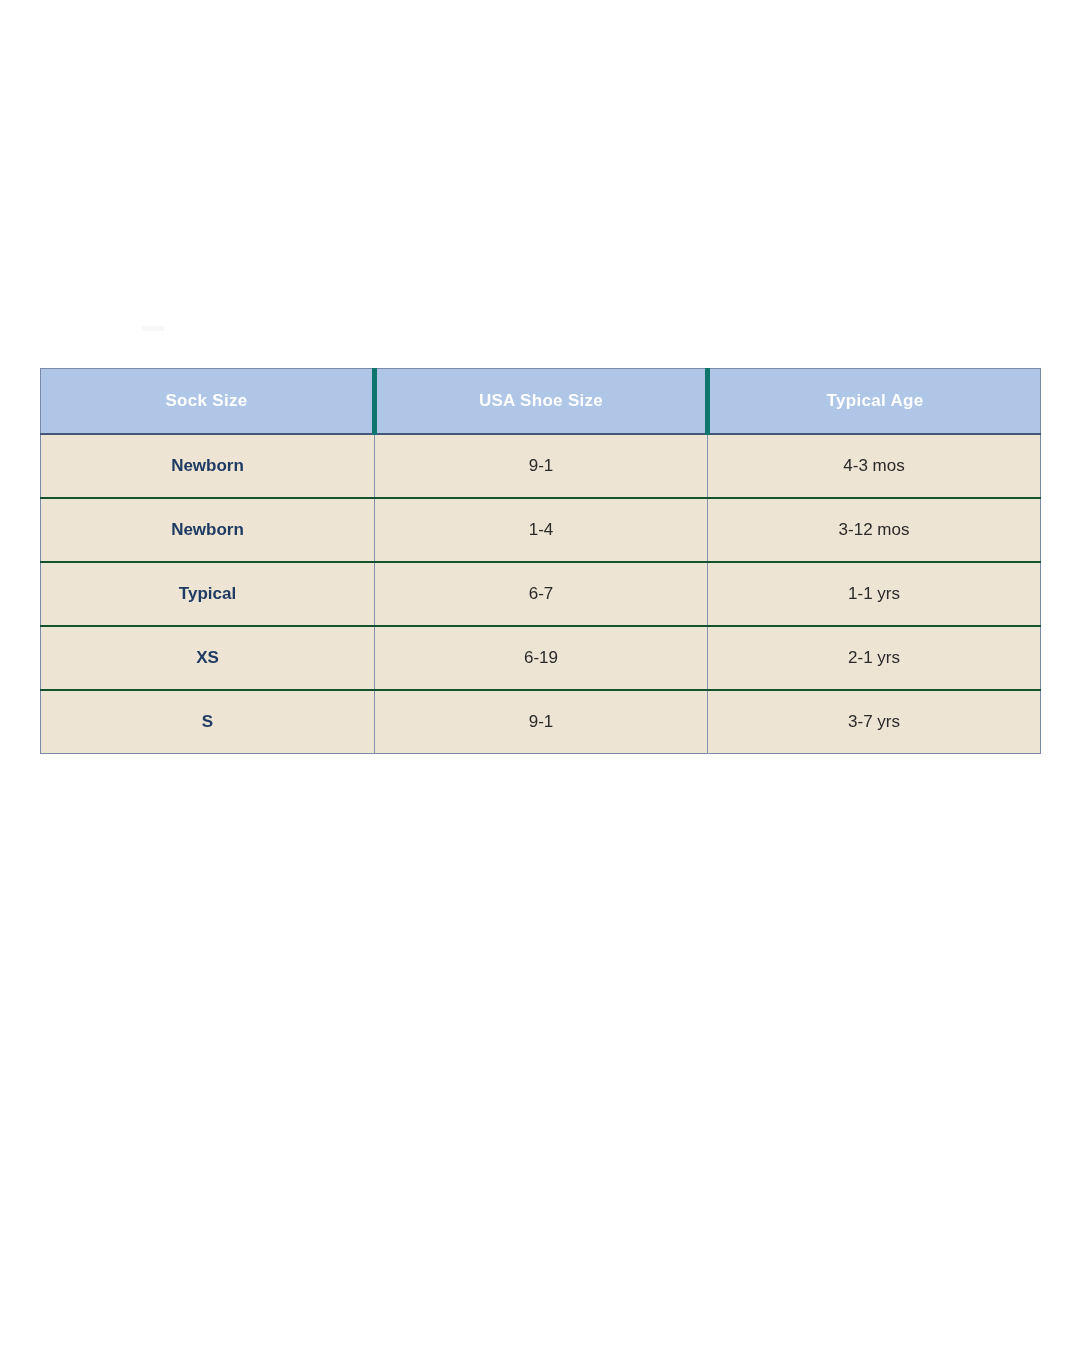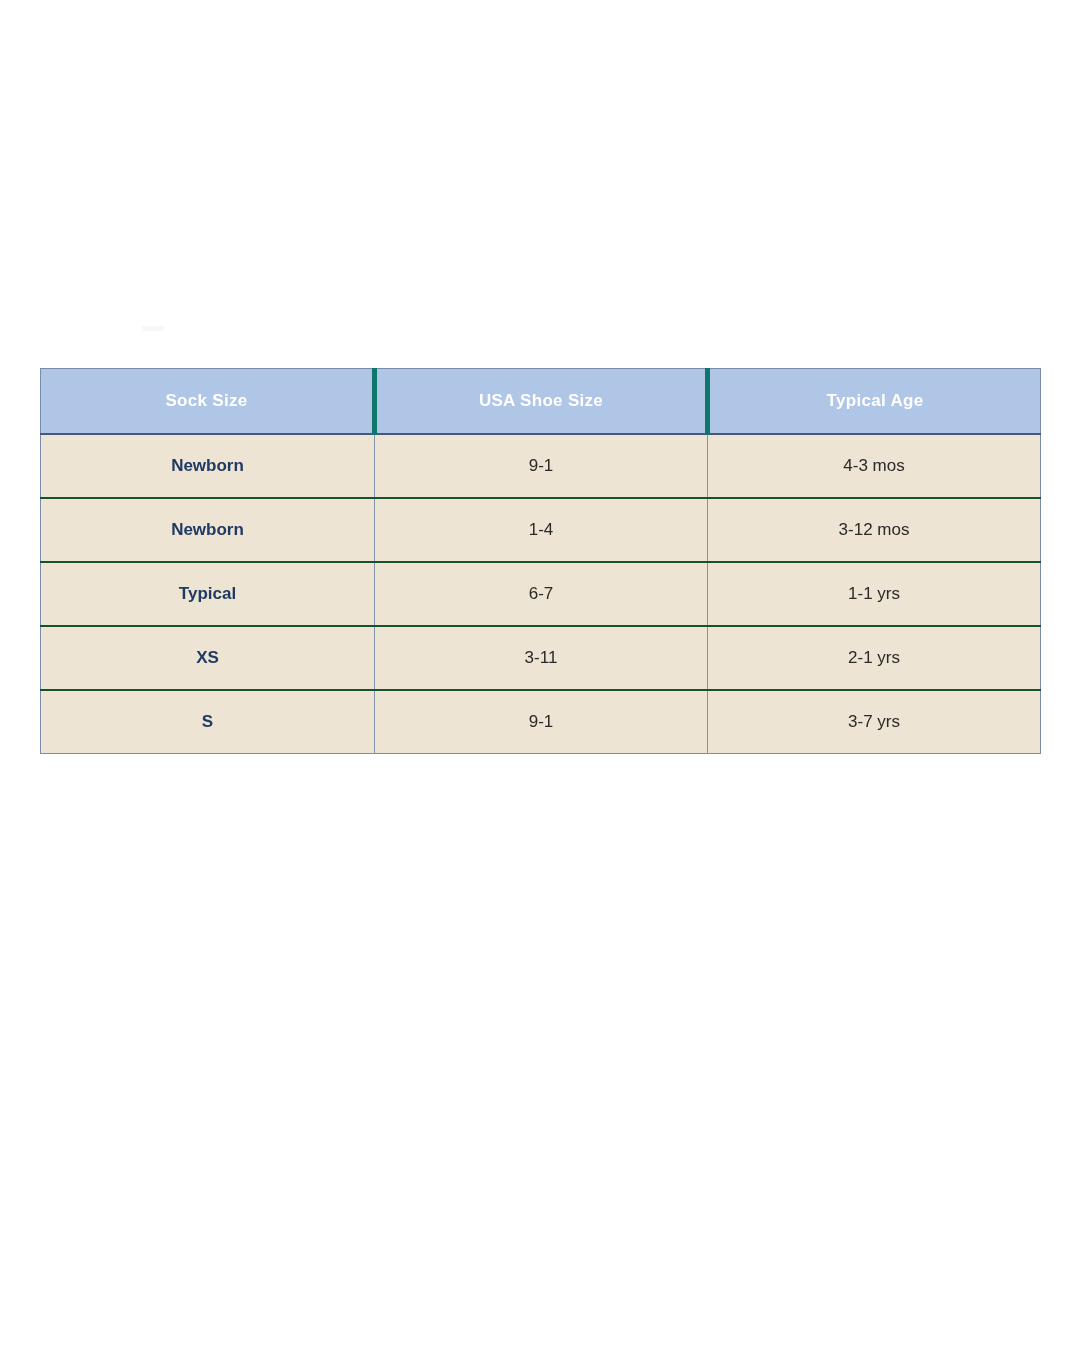--- a/index.html
+++ b/index.html
@@ -110,21 +110,21 @@
         <td>1-4</td>
         <td>3-12 mos</td>
       </tr>
       <tr>
         <td class="cell-label">Typical</td>
         <td>6-7</td>
         <td>1-1 yrs</td>
       </tr>
       <tr>
         <td class="cell-label">XS</td>
-        <td>3-11</td>
+        <td>6-19</td>
         <td>2-1 yrs</td>
       </tr>
       <tr>
         <td class="cell-label">S</td>
         <td>9-1</td>
         <td>3-7 yrs</td>
       </tr>
     </tbody>
   </table>
 </div>

